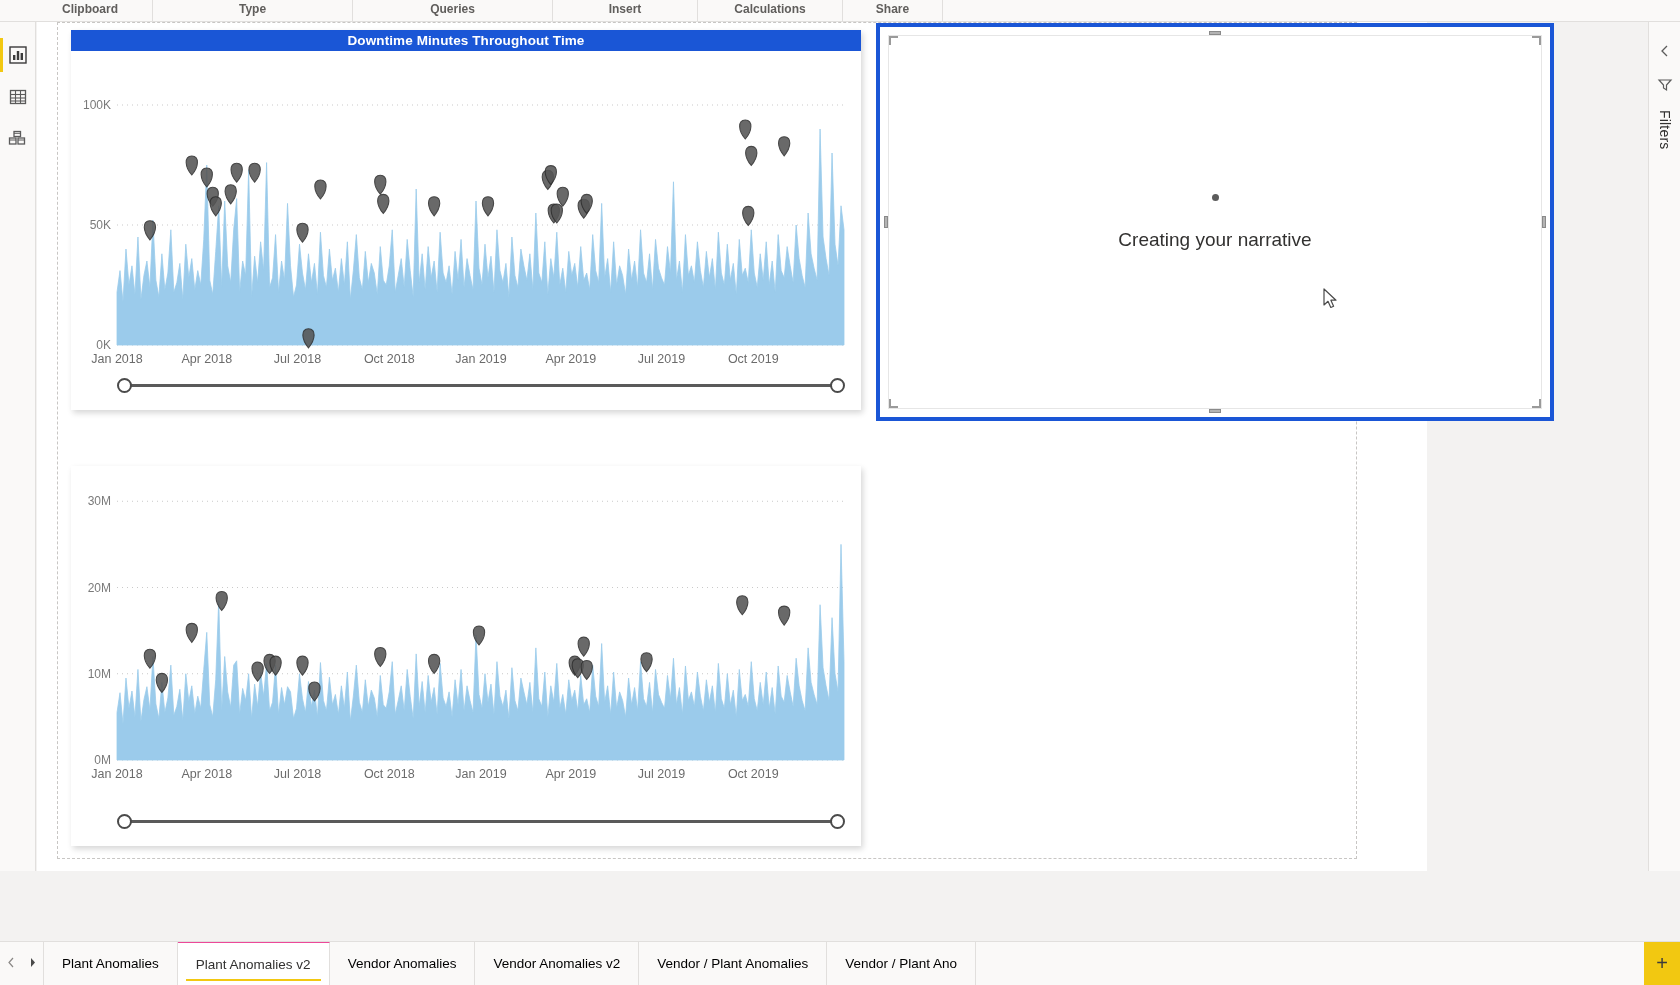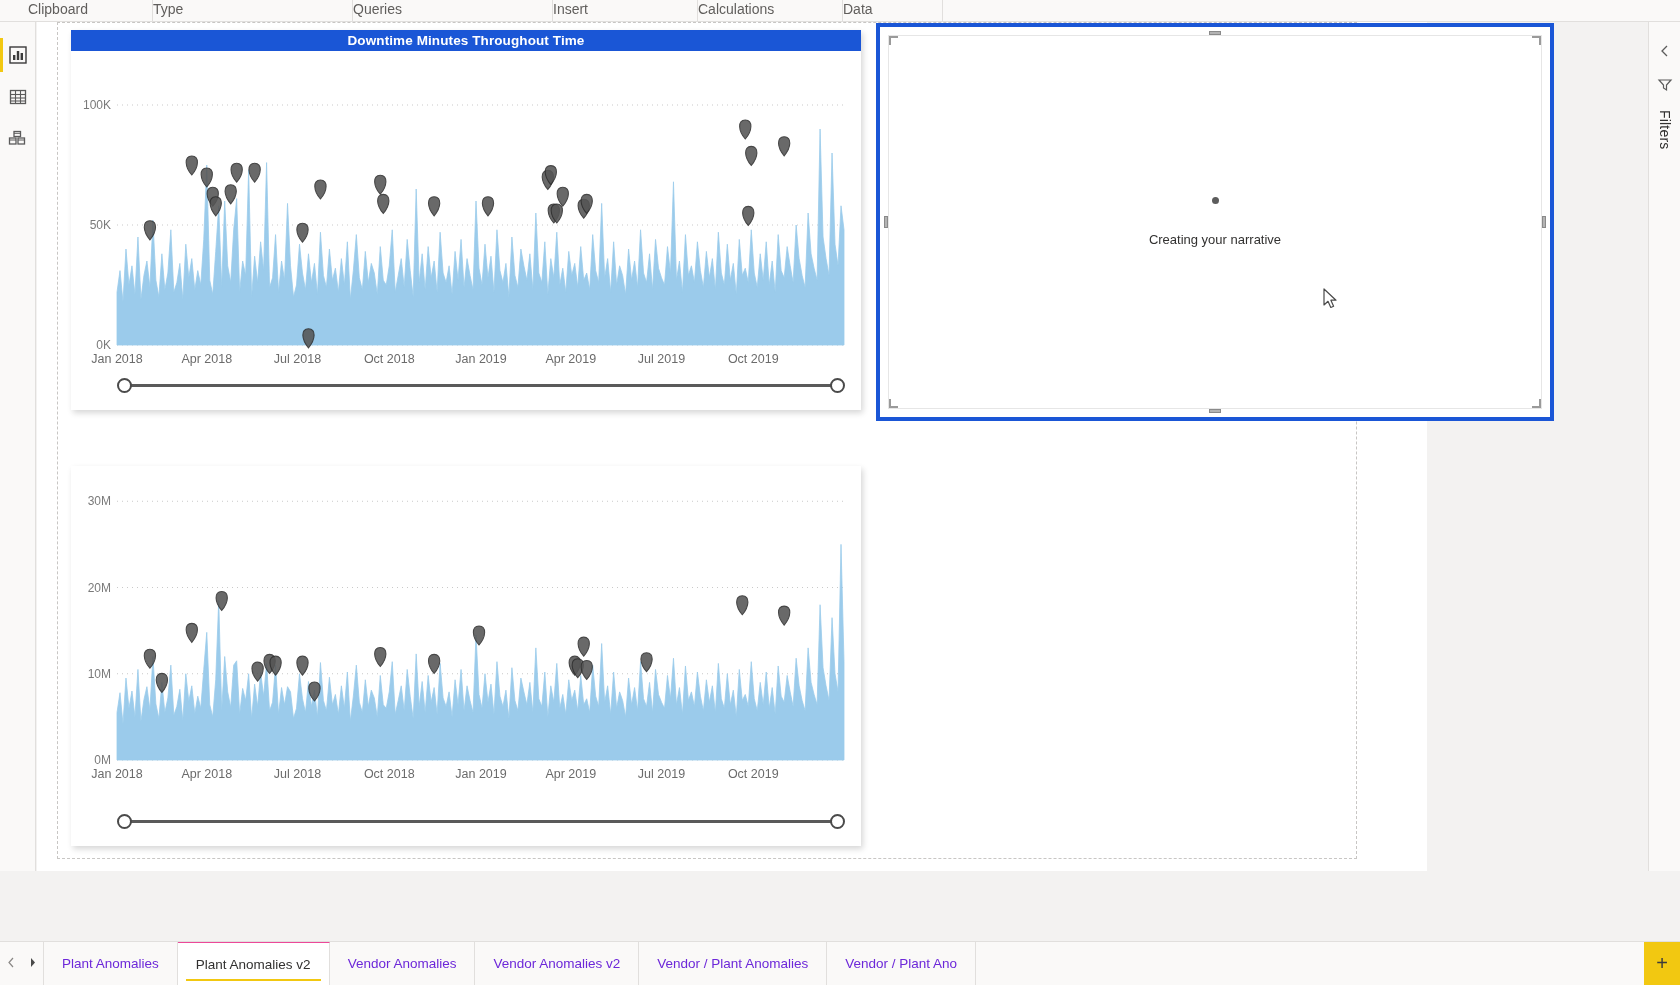--- a/index.html
+++ b/index.html
@@ -10,23 +10,24 @@
   }
   #app { position: relative; width: 1680px; height: 985px; background: #f3f2f1; }
 
   
   .ribbon {
     position: absolute; top: 0; left: 0; width: 1680px; height: 22px;
     background: #faf9f8; border-bottom: 1px solid #e1dfdd;
     display: flex; align-items: flex-end;
   }
   .ribbon-group {
-    height: 22px; display: flex; align-items: center; 
-    font-size: 14px; color: #605e5c; border-right: 1px solid #e1dfdd;
+    height: 22px; display: flex; align-items: center; justify-content: center;
+    font-size: 12px; color: #605e5c; border-right: 1px solid #e1dfdd;
     padding-bottom: 2px;
+    font-weight: bold;
   }
   .rg0 { width: 28px; border-right: none; }
   .rg1 { width: 125px; }
   .rg2 { width: 200px; }
   .rg3 { width: 200px; }
   .rg4 { width: 145px; }
   .rg5 { width: 145px; }
   .rg6 { width: 100px; }
 
   
@@ -94,21 +95,21 @@
   }
   .narr-inner {
     position: absolute; inset: 8px; background: #ffffff;
     border: 1px solid #e6e6e6;
     display: flex; flex-direction: column; align-items: center; justify-content: center;
   }
   .narr-dot {
     width: 7px; height: 7px; border-radius: 50%; background: #5c5c5c;
     margin-bottom: 28px;
   }
-  .narr-text { font-size: 13px; color: #323130; }
+  .narr-text { font-size: 19px; color: #323130; }
   .sel-handle {
     position: absolute; background: #b3b3b3; border: 1px solid #8a8a8a;
   }
   .sh-top    { width: 12px; height: 4px; left: 50%; margin-left: -6px; top: 4px; }
   .sh-bottom { width: 12px; height: 4px; left: 50%; margin-left: -6px; bottom: 4px; }
   .sh-left   { width: 4px; height: 12px; top: 50%; margin-top: -6px; left: 4px; }
   .sh-right  { width: 4px; height: 12px; top: 50%; margin-top: -6px; right: 4px; }
   .corner-mark {
     position: absolute; width: 9px; height: 9px; border: 2px solid #9a9a9a;
   }
@@ -135,21 +136,21 @@
     background: #faf9f8; border-top: 1px solid #e1dfdd;
     display: flex; align-items: stretch;
   }
   .tab-nav {
     width: 22px; display: flex; align-items: center; justify-content: center;
     font-size: 11px; color: #8a8886; cursor: pointer;
   }
   .tab-nav.sep { border-right: 1px solid #e1dfdd; }
   .tab {
     display: flex; align-items: center; justify-content: center;
-    padding: 0 18px; font-size: 13.5px; color: #6d28d9;
+    padding: 0 18px; font-size: 13.5px; color: #000000;
     border-right: 1px solid #e1dfdd; white-space: nowrap;
     cursor: pointer; position: relative; background: #faf9f8;
   }
   .tab.active {
     background: #ffffff; color: #323130; border-top: 1px solid #ec4899;
   }
   .tab.active::after {
     content: ""; position: absolute; left: 8px; right: 8px; bottom: 4px;
     height: 2px; background: #f2c811;
   }
@@ -179,21 +180,21 @@
     <div class="ribbon-group rg3">
         <span>Queries</span>
       </div>
     <div class="ribbon-group rg4">
         <span>Insert</span>
       </div>
     <div class="ribbon-group rg5">
         <span>Calculations</span>
       </div>
     <div class="ribbon-group rg6">
-        <span>Data</span>
+        <span>Share</span>
       </div>
   </div>
 
   <div class="left-rail">
     <div class="rail-btn active">
       <span>
         <svg width="20" height="20" viewBox="0 0 20 20">
           <rect x="2" y="2" width="16" height="16" fill="none" stroke="#3b3b3b" stroke-width="1.4"></rect>
           <rect x="5" y="10" width="2.4" height="5" fill="#3b3b3b"></rect>
           <rect x="8.8" y="6" width="2.4" height="9" fill="#3b3b3b"></rect>

